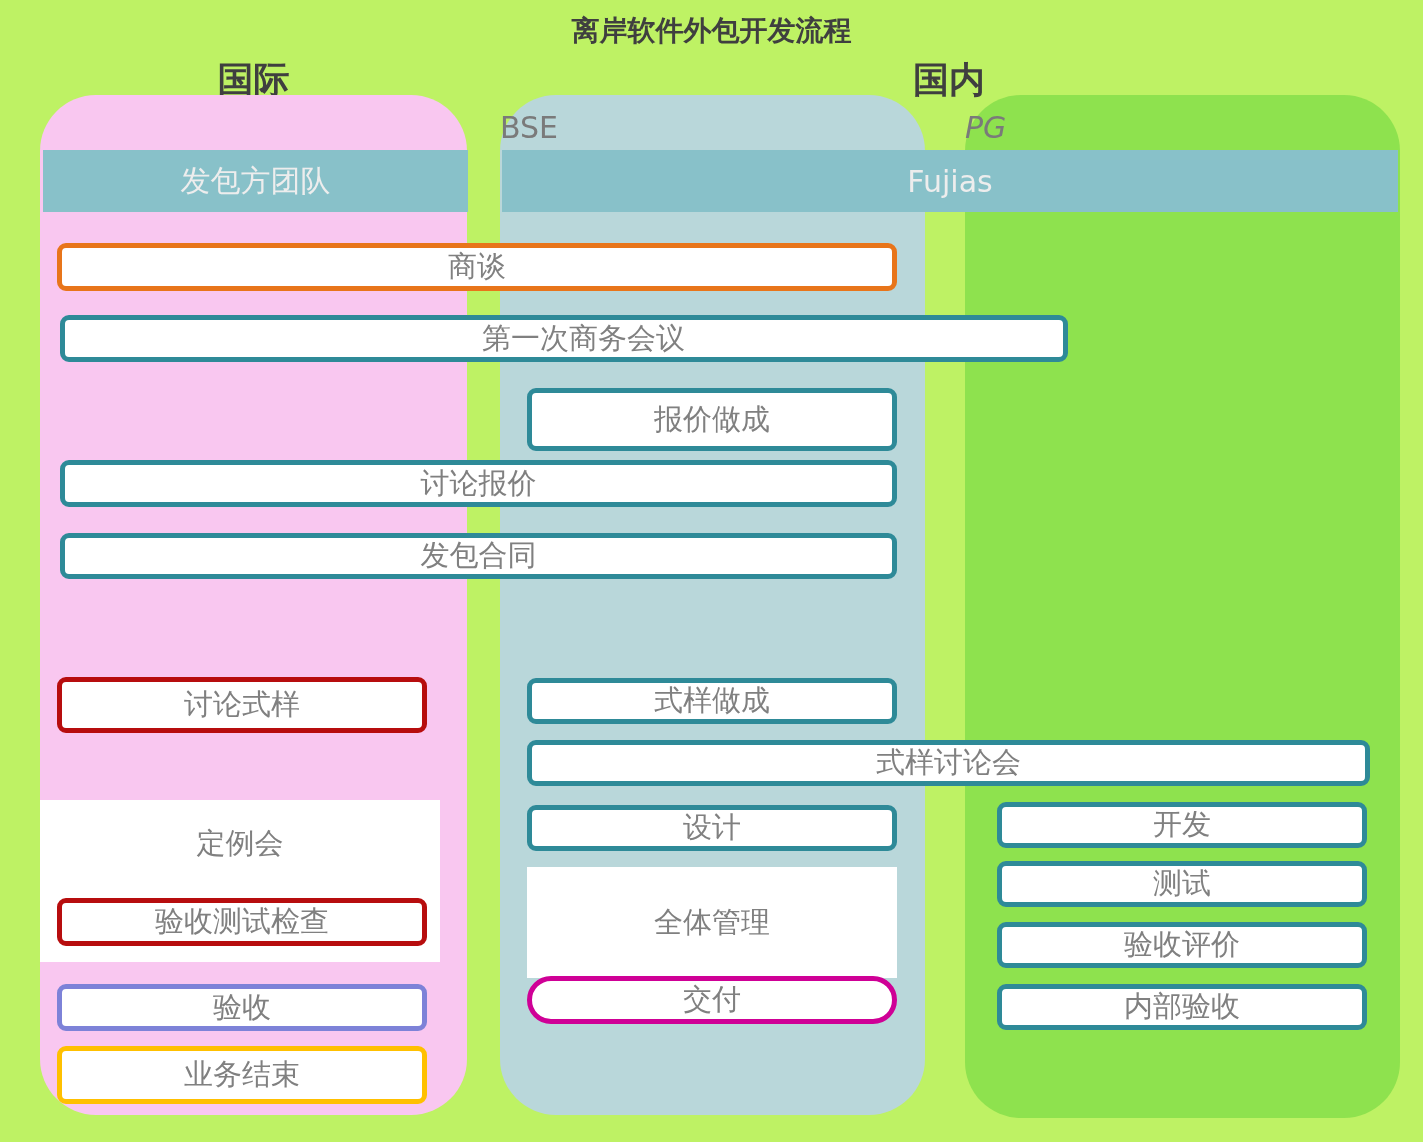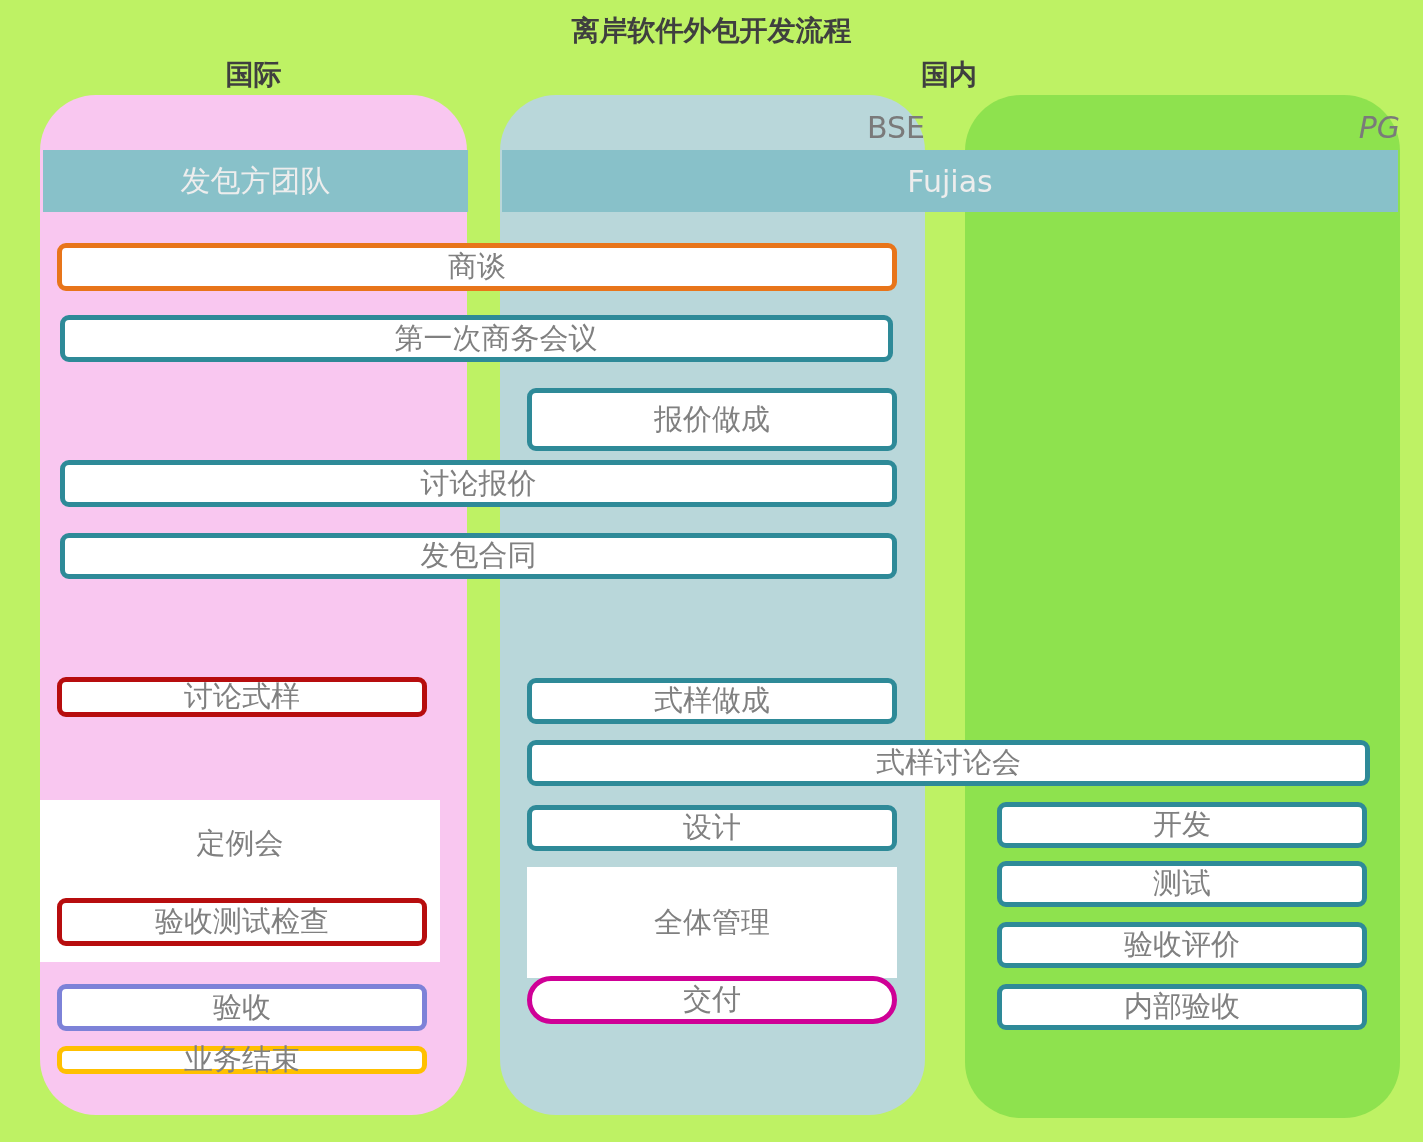--- a/index.html
+++ b/index.html
@@ -20,36 +20,36 @@
     text-align: center;
     font-size: 28px;
     font-weight: bold;
     color: var(--title-text);
   }
 
   .region-label {
     position: absolute;
     top: 56px;
     text-align: center;
-    font-size: 28px;
+    font-size: 36px;
     font-weight: bold;
     color: var(--title-text);
   }
   .region-label.intl { left: 40px; width: 427px; }
   .region-label.domestic { left: 500px; width: 898px; }
 
   .lane { position: absolute; top: 95px; border-radius: 56px; }
   .lane-pink  { left: 40px;  width: 427px; height: 1020px; background: var(--lane-pink); }
   .lane-teal  { left: 500px; width: 425px; height: 1020px; background: var(--lane-teal); }
   .lane-green { left: 965px; width: 435px; height: 1023px; background: var(--lane-green); }
 
   .lane-top-label {
     position: absolute;
     top: 110px;
-    text-align: right;
+    text-align: left;
     font-size: 30px;
     color: var(--lane-label-text);
   }
   .lane-top-label.bse { left: 500px; width: 425px; }
   .lane-top-label.pg  { left: 965px; width: 435px; font-style: italic; }
 
   .header-bar {
     position: absolute;
     top: 150px; height: 62px;
     background: var(--header-bar);
@@ -91,32 +91,32 @@
   <div class="lane-top-label pg">PG</div>
 
   <div class="header-bar client">
     <span>发包方团队</span>
   </div>
   <div class="header-bar fujias">
     <span>Fujias</span>
   </div>
 
   <div class="box" style="left: 57px; top: 243px; width: 840px; height: 48px; border-color: rgb(232, 117, 26);">商谈</div>
-  <div class="box" style="left: 60px; top: 315px; width: 833px; height: 47px; border-color: rgb(46, 138, 152); padding-left: 39px;">第一次商务会议</div>
+  <div class="box" style="left: 60px; top: 315px; width: 1008px; height: 47px; border-color: rgb(46, 138, 152); padding-left: 39px;">第一次商务会议</div>
   <div class="box" style="left: 527px; top: 388px; width: 370px; height: 63px; border-color: rgb(46, 138, 152);">报价做成</div>
   <div class="box" style="left: 60px; top: 460px; width: 837px; height: 47px; border-color: rgb(46, 138, 152);">讨论报价</div>
   <div class="box" style="left: 60px; top: 533px; width: 837px; height: 46px; border-color: rgb(46, 138, 152);">发包合同</div>
-  <div class="box" style="left: 57px; top: 677px; width: 370px; height: 40px; border-color: rgb(183, 13, 14);">讨论式样</div>
+  <div class="box" style="left: 57px; top: 677px; width: 370px; height: 56px; border-color: rgb(183, 13, 14);">讨论式样</div>
   <div class="box" style="left: 527px; top: 678px; width: 370px; height: 46px; border-color: rgb(46, 138, 152);">式样做成</div>
   <div class="box" style="left: 527px; top: 740px; width: 843px; height: 46px; border-color: rgb(46, 138, 152);">式样讨论会</div>
   <div class="box" style="left: 527px; top: 805px; width: 370px; height: 46px; border-color: rgb(46, 138, 152);">设计</div>
   <div class="box" style="left: 997px; top: 802px; width: 370px; height: 46px; border-color: rgb(46, 138, 152);">开发</div>
   <div class="box plain top-text" style="left:40px; top:800px; width:400px; height:162px;">定例会</div>
   <div class="box" style="left: 57px; top: 898px; width: 370px; height: 48px; border-color: rgb(183, 13, 14);">验收测试检查</div>
   <div class="box plain" style="left:527px; top:867px; width:370px; height:111px;">全体管理</div>
   <div class="box" style="left: 997px; top: 861px; width: 370px; height: 46px; border-color: rgb(46, 138, 152);">测试</div>
   <div class="box" style="left: 997px; top: 922px; width: 370px; height: 46px; border-color: rgb(46, 138, 152);">验收评价</div>
   <div class="box" style="left: 57px; top: 984px; width: 370px; height: 47px; border-color: rgb(125, 130, 216);">验收</div>
   <div class="box" style="left: 997px; top: 984px; width: 370px; height: 46px; border-color: rgb(46, 138, 152);">内部验收</div>
   <div class="box" style="left: 527px; top: 976px; width: 370px; height: 48px; border-color: rgb(207, 0, 150); border-radius: 24px;">交付</div>
-  <div class="box" style="left: 57px; top: 1046px; width: 370px; height: 28px; border-color: rgb(255, 192, 0); text-align: right;">业务结束</div>
+  <div class="box" style="left: 57px; top: 1046px; width: 370px; height: 58px; border-color: rgb(255, 192, 0); text-align: right;">业务结束</div>
 
 </div>
 
 </body></html>

